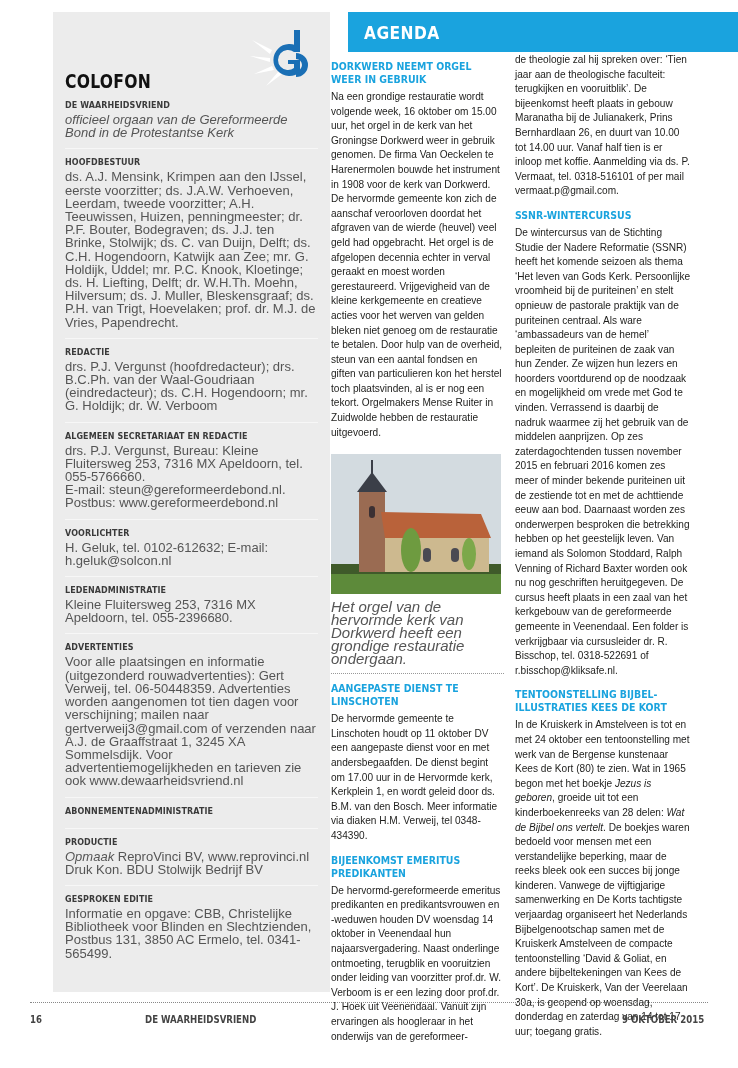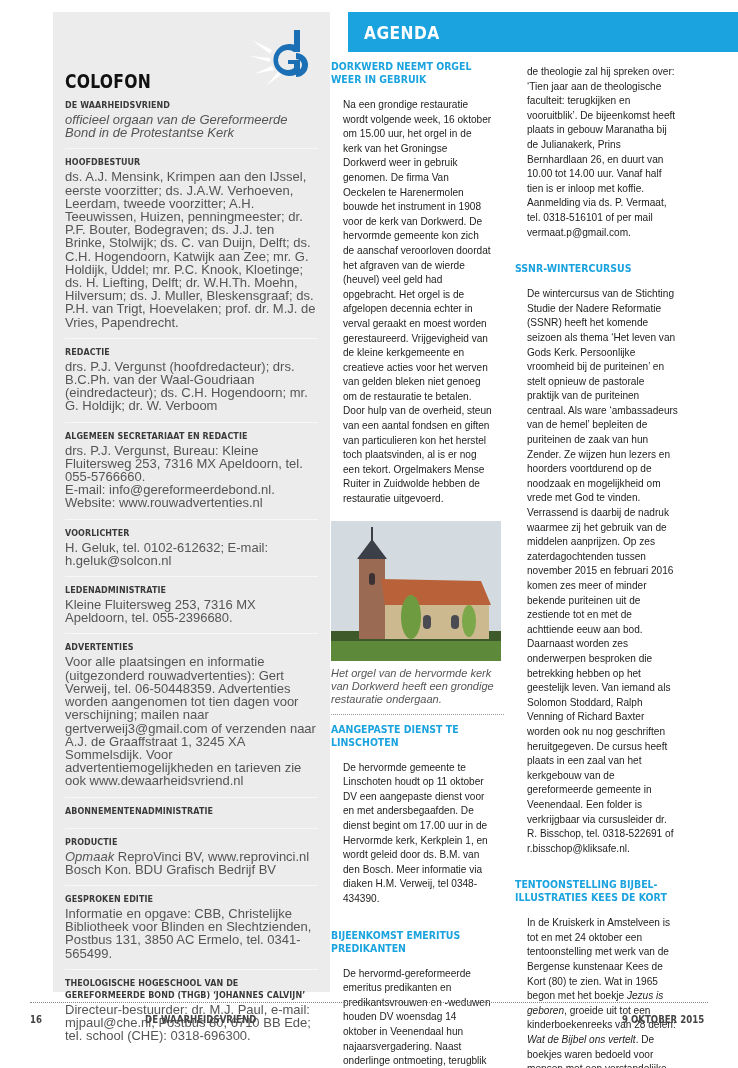--- a/index.html
+++ b/index.html
@@ -27,25 +27,25 @@
                    background:#1aa3de; }
   .agenda-banner span { position:absolute; left:16px; top:10px; color:#fff; font-size:18px;
                    font-weight:bold; font-family:"DejaVu Sans", sans-serif; letter-spacing:0.5px;
                    transform:scaleX(0.86); transform-origin:left; }
   .col { position:absolute; top:60px; width:173px; font-size:10.1px; line-height:14.6px; color:#1d1d1b; }
   .col.left { left:331px; }
   .col.right { left:515px; width:176px; top:53px; }
   .art-title { color:#1aa3de; font-weight:bold; font-size:11.2px; line-height:13px;
                font-family:"DejaVu Sans", sans-serif; transform:scaleX(0.84); transform-origin:left;
                width:118%; margin:0 0 4px; text-transform:uppercase; }
-  .art-body { margin:12px; }
+  .art-body { margin:0; }
   .art-body i { font-style:italic; }
   .photo { width:170px; height:140px; margin:14px 0 6px; position:relative; overflow:hidden;
            background:linear-gradient(#c9d3d8 0%, #dfe5e8 55%, #6f8a4c 80%, #4f6e33 100%); }
-  .caption { font-style:italic; font-size:11px; line-height:13px; color:#555; margin-bottom:8px; }
+  .caption { font-style:italic; font-size:15px; line-height:13px; color:#555; margin-bottom:8px; }
   .dots { border-bottom:1px dotted #999; margin:6px 0 8px; }
   .gap { height:10px; }
 
   
   .footer-rule { position:absolute; left:30px; right:30px; top:1002px; border-top:1px dotted #888; }
   .footer { position:absolute; top:1014px; font-size:10px; font-weight:bold; color:#444;
             font-family:"DejaVu Sans", sans-serif; transform:scaleX(0.86); transform-origin:left; }
 </style>
 </head>
 <body>
@@ -72,50 +72,46 @@
     <div class="c-head">HOOFDBESTUUR</div>
     <div class="c-body">ds. A.J. Mensink, Krimpen aan den IJssel, eerste voorzitter; ds. J.A.W. Verhoeven, Leerdam, tweede voorzitter; A.H. Teeuwissen, Huizen, penningmeester; dr. P.F. Bouter, Bodegraven; ds. J.J. ten Brinke, Stolwijk; ds. C. van Duijn, Delft; ds. C.H. Hogendoorn, Katwijk aan Zee; mr. G. Holdijk, Uddel; mr. P.C. Knook, Kloetinge; ds. H. Liefting, Delft; dr. W.H.Th. Moehn, Hilversum; ds. J. Muller, Bleskensgraaf; ds. P.H. van Trigt, Hoevelaken; prof. dr. M.J. de Vries, Papendrecht.</div>
   </div>
   <div class="c-sec">
     <div class="c-head">REDACTIE</div>
     <div class="c-body">drs. P.J. Vergunst (hoofdredacteur); drs. B.C.Ph. van der Waal-Goudriaan (eindredacteur); ds. C.H. Hogendoorn; mr. G. Holdijk; dr. W. Verboom</div>
   </div>
   <div class="c-sec">
     <div class="c-head">ALGEMEEN SECRETARIAAT EN REDACTIE</div>
     <div class="c-body">drs. P.J. Vergunst, Bureau: Kleine Fluitersweg 253, 7316 MX Apeldoorn, tel. 055-5766660.</div>
-    <div class="c-body">E-mail: info@gereformeerdebond.nl.</div>
-    <div class="c-body">Website: www.rouwadvertenties.nl</div>
+    <div class="c-body">E-mail: steun@gereformeerdebond.nl.</div>
+    <div class="c-body">Postbus: www.gereformeerdebond.nl</div>
   </div>
   <div class="c-sec">
     <div class="c-head">VOORLICHTER</div>
     <div class="c-body">H. Geluk, tel. 0102-612632; E-mail: h.geluk@solcon.nl</div>
   </div>
   <div class="c-sec">
     <div class="c-head">LEDENADMINISTRATIE</div>
     <div class="c-body">Kleine Fluitersweg 253, 7316 MX Apeldoorn, tel. 055-2396680.</div>
   </div>
   <div class="c-sec">
     <div class="c-head">ADVERTENTIES</div>
     <div class="c-body">Voor alle plaatsingen en informatie (uitgezonderd rouwadvertenties): Gert Verweij, tel. 06-50448359. Advertenties worden aangenomen tot tien dagen voor verschijning; mailen naar gertverweij3@gmail.com of verzenden naar A.J. de Graaffstraat 1, 3245 XA Sommelsdijk. Voor advertentiemogelijkheden en tarieven zie ook www.dewaarheidsvriend.nl</div>
   </div>
   <div class="c-sec">
     <div class="c-head">ABONNEMENTENADMINISTRATIE</div>
   </div>
   <div class="c-sec">
     <div class="c-head">PRODUCTIE</div>
     <div class="c-body"><i>Opmaak</i><span> ReproVinci BV, www.reprovinci.nl</span></div>
-    <div class="c-body">Bosch Kon. BDU Grafisch Bedrijf BV</div>
+    <div class="c-body">Druk Kon. BDU Stolwijk Bedrijf BV</div>
   </div>
   <div class="c-sec">
     <div class="c-head">GESPROKEN EDITIE</div>
     <div class="c-body">Informatie en opgave: CBB, Christelijke Bibliotheek voor Blinden en Slechtzienden, Postbus 131, 3850 AC Ermelo, tel. 0341-565499.</div>
-  </div>
-  <div class="c-sec">
-    <div class="c-head wrap">THEOLOGISCHE HOGESCHOOL VAN DE GEREFORMEERDE BOND (THGB) ‘JOHANNES CALVIJN’</div>
-    <div class="c-body">Directeur-bestuurder: dr. M.J. Paul, e-mail: mjpaul@che.nl, Postbus 80, 6710 BB Ede; tel. school (CHE): 0318-696300.</div>
   </div>
 </aside>
 
 <div class="agenda-banner">
   <span>AGENDA</span>
 </div>
 
 <div class="col left">
   <article>
     <h2 class="art-title">DORKWERD NEEMT ORGEL WEER IN GEBRUIK</h2>

